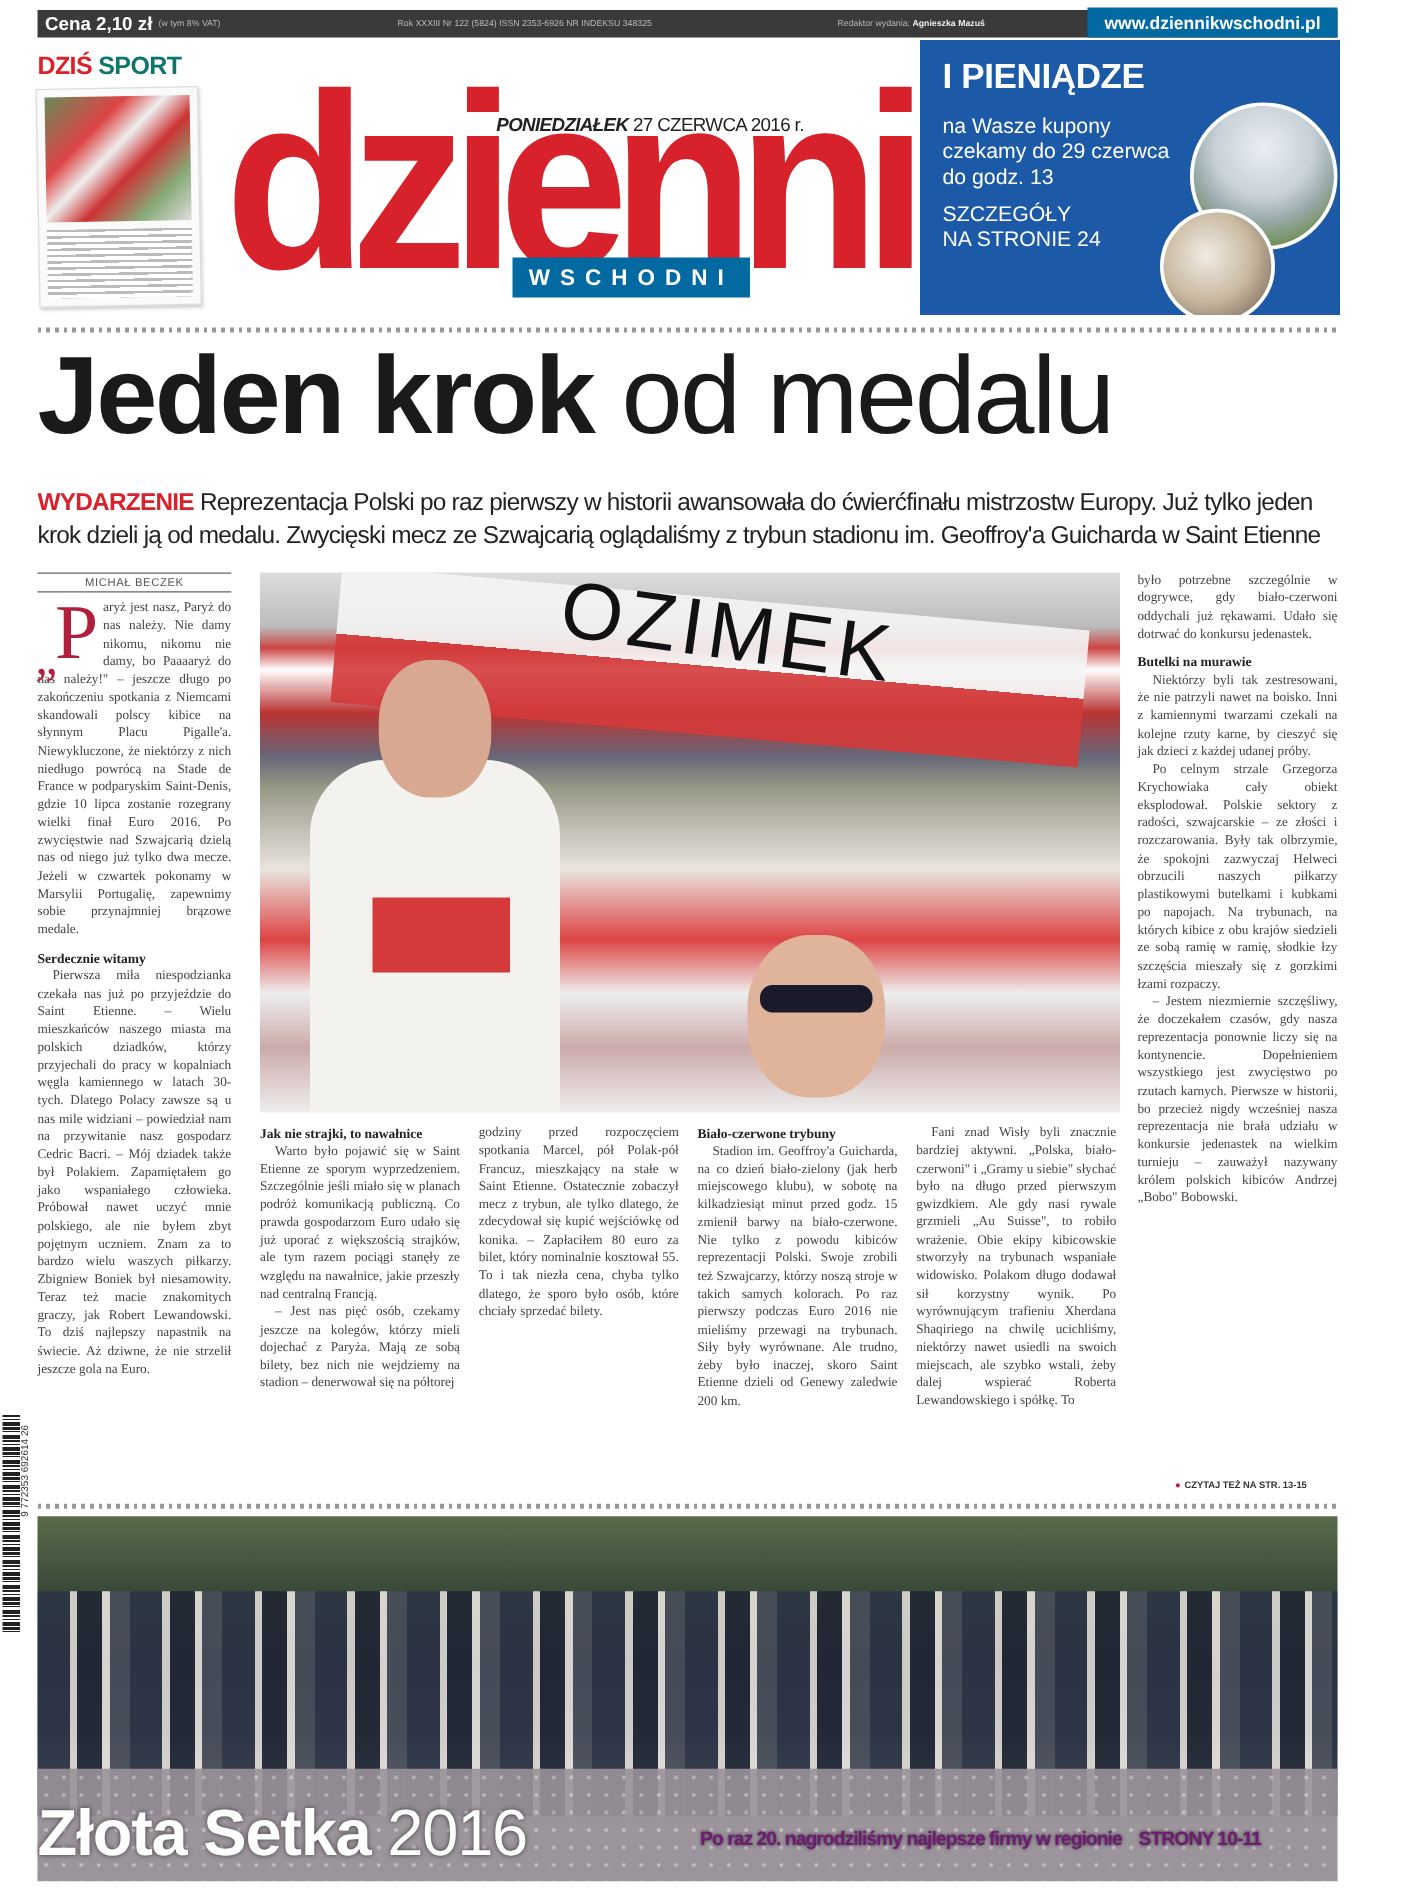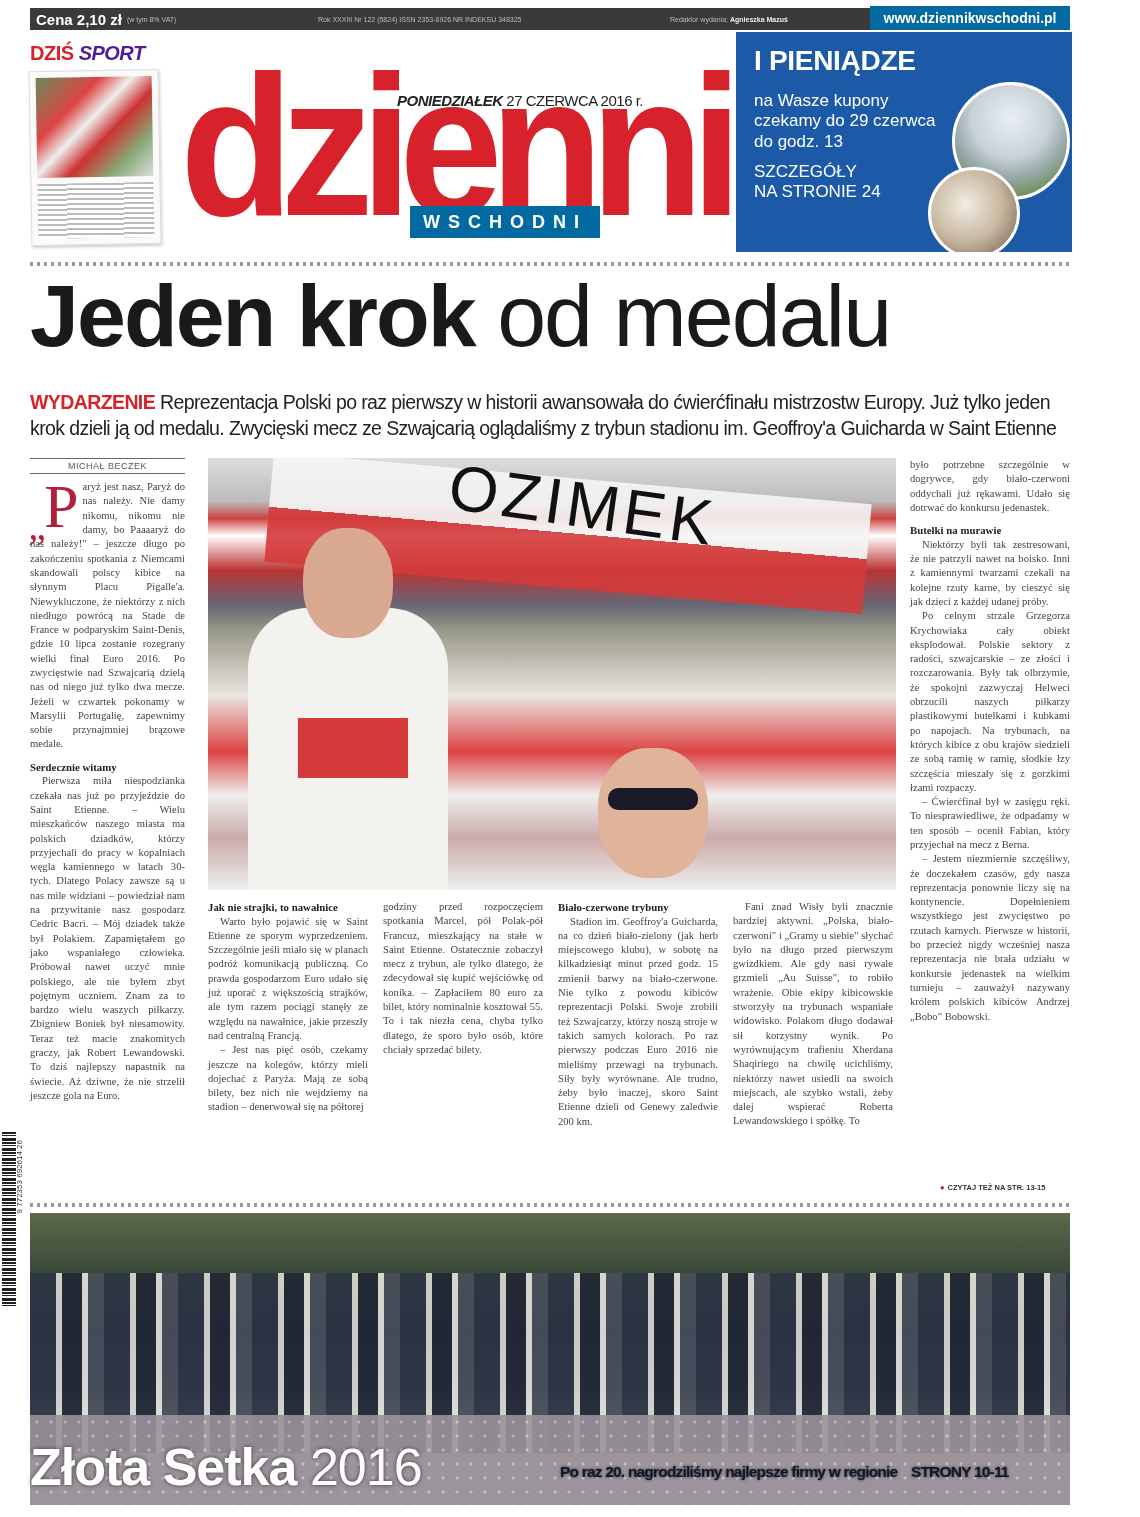--- a/index.html
+++ b/index.html
@@ -10,21 +10,21 @@
   .topbar .price { color: #fff; font-weight: bold; font-size: 15px; margin-left: 6px; }
   .topbar .price-note { font-size: 7px; margin-left: 5px; color: #bbb; }
   .topbar .issue { font-size: 7px; color: #bbb; position: absolute; left: 288px; }
   .topbar .editor { font-size: 7px; color: #bbb; position: absolute; left: 640px; }
   .topbar .editor b { color: #eee; font-weight: bold; }
   .topbar .url { position: absolute; right: 0; top: -2px; width: 200px; height: 24px; background: #0369a1; color: #fff; font-size: 14px; font-weight: bold; display: flex; align-items: center; justify-content: center; }
 
   
   .dzis { position: absolute; left: 30px; top: 42px; font-family: "Liberation Sans", sans-serif; font-size: 20px; font-weight: bold; letter-spacing: -0.5px; }
   .dzis .red { color: #d7212b; }
-  .dzis .dark { color: #4c1d95; font-style: italic; }
+  .dzis .dark { color: #0f766e; }
   .thumb { position: absolute; left: 30px; top: 70px; width: 130px; height: 175px; background: #fafafa; border: 1px solid #ddd; box-shadow: 1px 2px 3px rgba(0,0,0,.2); transform: rotate(-1deg); padding: 6px; }
   .thumb .photo { width: 100%; height: 100px; background: linear-gradient(135deg,#6a8a5a 0%,#d44 30%,#eee 45%,#c33 60%,#8a7 80%,#ddd 100%); }
   .thumb .lines { margin-top: 6px; height: 55px; background: repeating-linear-gradient(#bbb 0 2px, #fff 2px 5px); }
 
   
   .masthead { position: absolute; left: 180px; top: 68px; width: 560px; height: 180px; }
   .logo { position: absolute; left: 0; top: -22px; font-family: "Liberation Sans", sans-serif; font-weight: bold; font-size: 200px; color: #d7212b; letter-spacing: -14px; line-height: 1; transform: scaleX(0.93); transform-origin: left; }
   .dateline { position: absolute; left: 217px; top: 24px; font-family: "Liberation Sans", sans-serif; font-size: 15px; color: #222; white-space: nowrap; letter-spacing: -0.5px; }
   .dateline b { font-weight: bold; font-style: italic; }
   .wschodni { position: absolute; left: 230px; top: 138px; width: 190px; height: 32px; background: #0369a1; color: #fff; font-family: "Liberation Sans", sans-serif; font-weight: bold; font-size: 18px; letter-spacing: 8px; display: flex; align-items: center; justify-content: center; }
@@ -68,21 +68,21 @@
   .readmore { position: absolute; left: 940px; top: 1183px; font-family: "Liberation Sans", sans-serif; font-size: 7.5px; font-weight: bold; color: #333; white-space: nowrap; }
   .readmore::before { content: "●"; color: #b01f3b; margin-right: 3px; }
 
   
   .bottom-photo { position: absolute; left: 30px; top: 1213px; width: 1040px; height: 292px; overflow: hidden; background: linear-gradient(180deg, #5a6a4a 0%, #3a4a3a 20%, #2a3040 40%, #3b4050 60%, #b8b0b0 85%, #a9a0a8 100%); }
   .bottom-photo .crowd { position: absolute; left: 0; top: 60px; width: 100%; height: 180px; background: repeating-linear-gradient(90deg, #2b3344 0 26px, #e8e4de 26px 32px, #1f2533 32px 52px, #f2efe8 52px 58px, #4a4f5c 58px 74px); opacity: .85; }
   .bottom-photo .ground { position: absolute; left: 0; bottom: 0; width: 100%; height: 90px; background: radial-gradient(circle, #c8c0c8 1px, #9a929a 2px) 0 0/14px 14px; opacity: .9; }
   .bottom-title { position: absolute; left: 30px; top: 1437px; font-family: "Liberation Sans", sans-serif; font-size: 52px; color: #fff; white-space: nowrap; text-shadow: 0 0 4px rgba(0,0,0,.6); letter-spacing: -1px; }
   .bottom-title b { font-weight: bold; }
   .bottom-title span { font-weight: normal; }
-  .bottom-caption { position: absolute; left: 560px; top: 1463px; font-family: "Liberation Sans", sans-serif; font-size: 15.5px; color: #0f172a; font-weight: bold; white-space: nowrap; letter-spacing: -0.8px; text-shadow: 0 0 3px rgba(0,0,0,.7); }
+  .bottom-caption { position: absolute; left: 560px; top: 1463px; font-family: "Liberation Sans", sans-serif; font-size: 15.5px; color: #701a75; font-weight: bold; white-space: nowrap; letter-spacing: -0.8px; text-shadow: 0 0 3px rgba(0,0,0,.7); }
   .bottom-caption .pages { margin-left: 10px; }
 
   .barcode { position: absolute; left: 2px; top: 1132px; width: 14px; height: 175px; background: repeating-linear-gradient(180deg, #222 0 2px, #fff 2px 3px, #222 3px 4px, #fff 4px 6px, #222 6px 9px, #fff 9px 10px); }
   .barcode-num { position: absolute; left: 15px; top: 1140px; font-family: "Liberation Sans", sans-serif; font-size: 8px; color: #333; writing-mode: vertical-rl; transform: rotate(180deg); }
 </style>
 </head>
 <body>
 
 <div class="topbar">
   <span class="price">Cena 2,10 zł</span>
@@ -172,21 +172,20 @@
 
 <div class="col" style="left:733px; top:900px; width:160px;">
   <p>Fani znad Wisły byli znacznie bardziej aktywni. „Polska, biało-czerwoni" i „Gramy u siebie" słychać było na długo przed pierwszym gwizdkiem. Ale gdy nasi rywale grzmieli „Au Suisse", to robiło wrażenie. Obie ekipy kibicowskie stworzyły na trybunach wspaniałe widowisko. Polakom długo dodawał sił korzystny wynik. Po wyrównującym trafieniu Xherdana Shaqiriego na chwilę ucichliśmy, niektórzy nawet usiedli na swoich miejscach, ale szybko wstali, żeby dalej wspierać Roberta Lewandowskiego i spółkę. To</p>
 </div>
 
 <div class="col" style="left:910px; top:458px; width:160px;">
   <p class="first">było potrzebne szczególnie w dogrywce, gdy biało-czerwoni oddychali już rękawami. Udało się dotrwać do konkursu jedenastek.</p>
   <h4>Butelki na murawie</h4>
   <p>Niektórzy byli tak zestresowani, że nie patrzyli nawet na boisko. Inni z kamiennymi twarzami czekali na kolejne rzuty karne, by cieszyć się jak dzieci z każdej udanej próby.</p>
   <p>Po celnym strzale Grzegorza Krychowiaka cały obiekt eksplodował. Polskie sektory z radości, szwajcarskie – ze złości i rozczarowania. Były tak olbrzymie, że spokojni zazwyczaj Helweci obrzucili naszych piłkarzy plastikowymi butelkami i kubkami po napojach. Na trybunach, na których kibice z obu krajów siedzieli ze sobą ramię w ramię, słodkie łzy szczęścia mieszały się z gorzkimi łzami rozpaczy.</p>
-  <p>– Ćwierćfinał był w zasięgu ręki. To niesprawiedliwe, że odpadamy w ten sposób – ocenił Fabian, który przyjechał na mecz z Berna.</p>
   <p>– Jestem niezmiernie szczęśliwy, że doczekałem czasów, gdy nasza reprezentacja ponownie liczy się na kontynencie. Dopełnieniem wszystkiego jest zwycięstwo po rzutach karnych. Pierwsze w historii, bo przecież nigdy wcześniej nasza reprezentacja nie brała udziału w konkursie jedenastek na wielkim turnieju – zauważył nazywany królem polskich kibiców Andrzej „Bobo" Bobowski.</p>
 </div>
 
 <div class="readmore">CZYTAJ TEŻ NA STR. 13-15</div>
 
 <div class="dots" style="top:1203px"></div>
 
 <div class="bottom-photo">
   <div class="crowd"></div>
   <div class="ground"></div>

